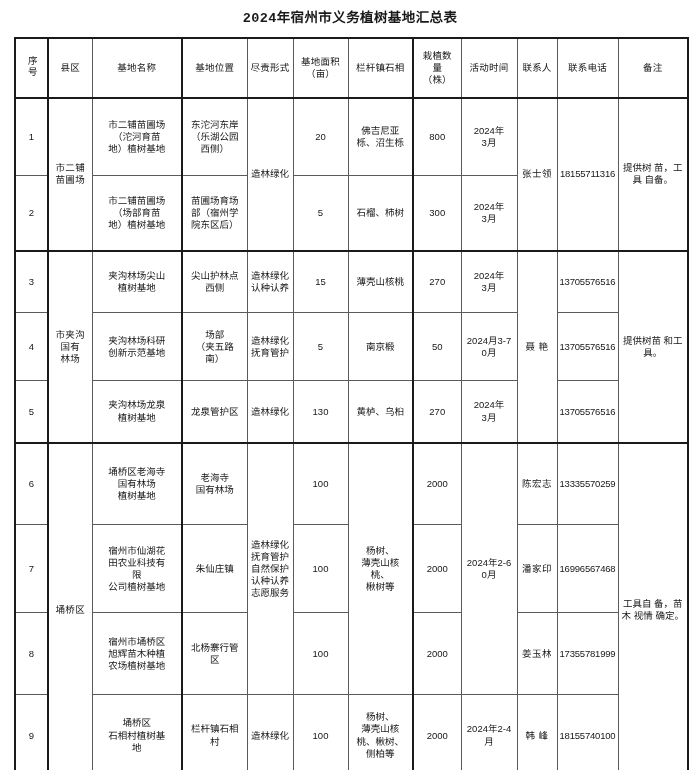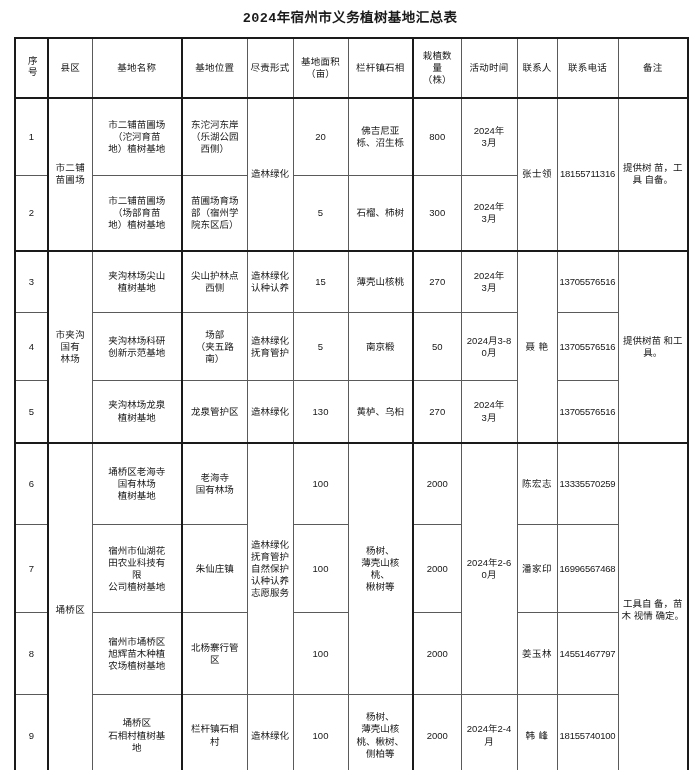--- a/index.html
+++ b/index.html
@@ -200,21 +200,21 @@
           <td class="multiline sep-right">夹沟林场科研
 创新示范基地</td>
           <td class="multiline">场部
 （夹五路
 南）</td>
           <td class="duty-multi">造林绿化
 抚育管护</td>
           <td class="num">5</td>
           <td class="treekind sep-right">南京椴</td>
           <td class="num">50</td>
-          <td class="multiline">2024月3-8
+          <td class="multiline">2024月3-7
 0月</td>
           <td class="phone">13705576516</td>
         </tr>
 
         <tr style="height:62px">
           <td class="num sep-right">5</td>
           <td class="multiline sep-right">夹沟林场龙泉
 植树基地</td>
           <td class="multiline">龙泉管护区</td>
           <td class="duty-multi">造林绿化</td>
@@ -271,21 +271,21 @@
         <tr style="height:82px">
           <td class="num sep-right">8</td>
           <td class="multiline sep-right">宿州市埇桥区
 旭辉苗木种植
 农场植树基地</td>
           <td class="multiline">北杨寨行管
 区</td>
           <td class="num">100</td>
           <td class="num">2000</td>
           <td class="name-cell">姜玉林</td>
-          <td class="phone">14551467797</td>
+          <td class="phone">17355781999</td>
         </tr>
 
         <tr style="height:82px">
           <td class="num sep-right">9</td>
           <td class="multiline sep-right">埇桥区
 石相村植树基
 地</td>
           <td class="multiline">栏杆镇石相
 村</td>
           <td>造林绿化</td>

